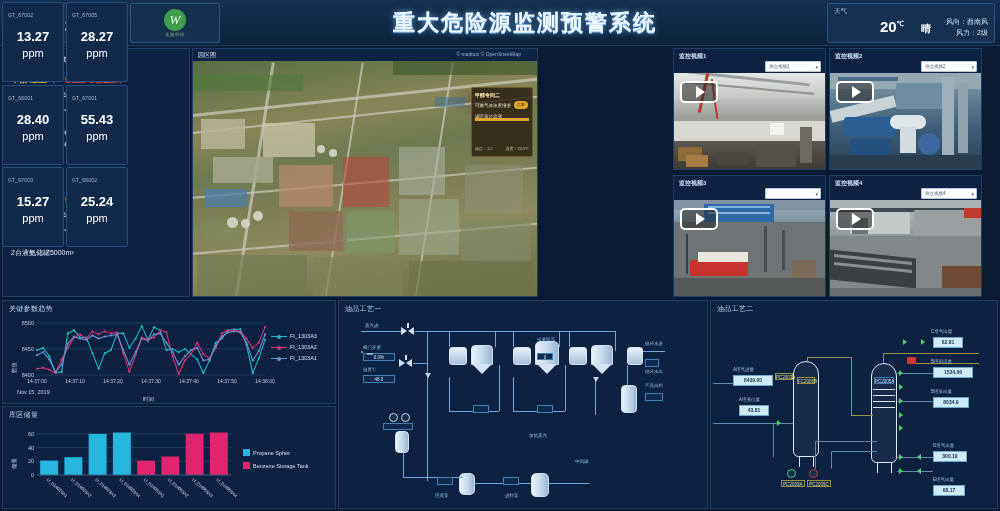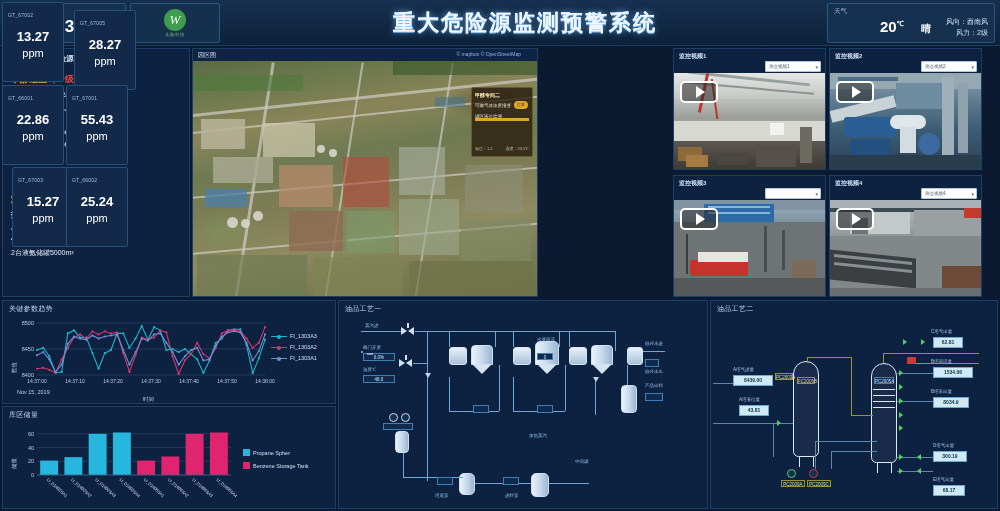--- a/index.html
+++ b/index.html
@@ -296,36 +296,36 @@
       </div>
     </div>
   </div>
 
   <div id="gas-panel">
     <div class="gas-cell" style="left:2px; top:2px;">
       <div class="gas-tag">GT_67002</div>
       <div class="gas-val">13.27</div>
       <div class="gas-unit">ppm</div>
     </div>
-    <div class="gas-cell" style="left:66px; top:10px;margin-left:8px;">
+    <div class="gas-cell" style="left:66px; top:2px;">
       <div class="gas-tag">GT_67005</div>
       <div class="gas-val">28.27</div>
       <div class="gas-unit">ppm</div>
     </div>
     <div class="gas-cell" style="left:2px; top:85px;">
       <div class="gas-tag">GT_66001</div>
-      <div class="gas-val">22.86</div>
+      <div class="gas-val">28.40</div>
       <div class="gas-unit">ppm</div>
     </div>
     <div class="gas-cell" style="left:66px; top:85px;">
       <div class="gas-tag">GT_67001</div>
       <div class="gas-val">55.43</div>
       <div class="gas-unit">ppm</div>
     </div>
-    <div class="gas-cell" style="left:12px; top:167px;">
+    <div class="gas-cell" style="left:2px; top:167px;">
       <div class="gas-tag">GT_67003</div>
       <div class="gas-val">15.27</div>
       <div class="gas-unit">ppm</div>
     </div>
     <div class="gas-cell" style="left:66px; top:167px;">
       <div class="gas-tag">GT_66002</div>
       <div class="gas-val">25.24</div>
       <div class="gas-unit">ppm</div>
     </div>
   </div>

